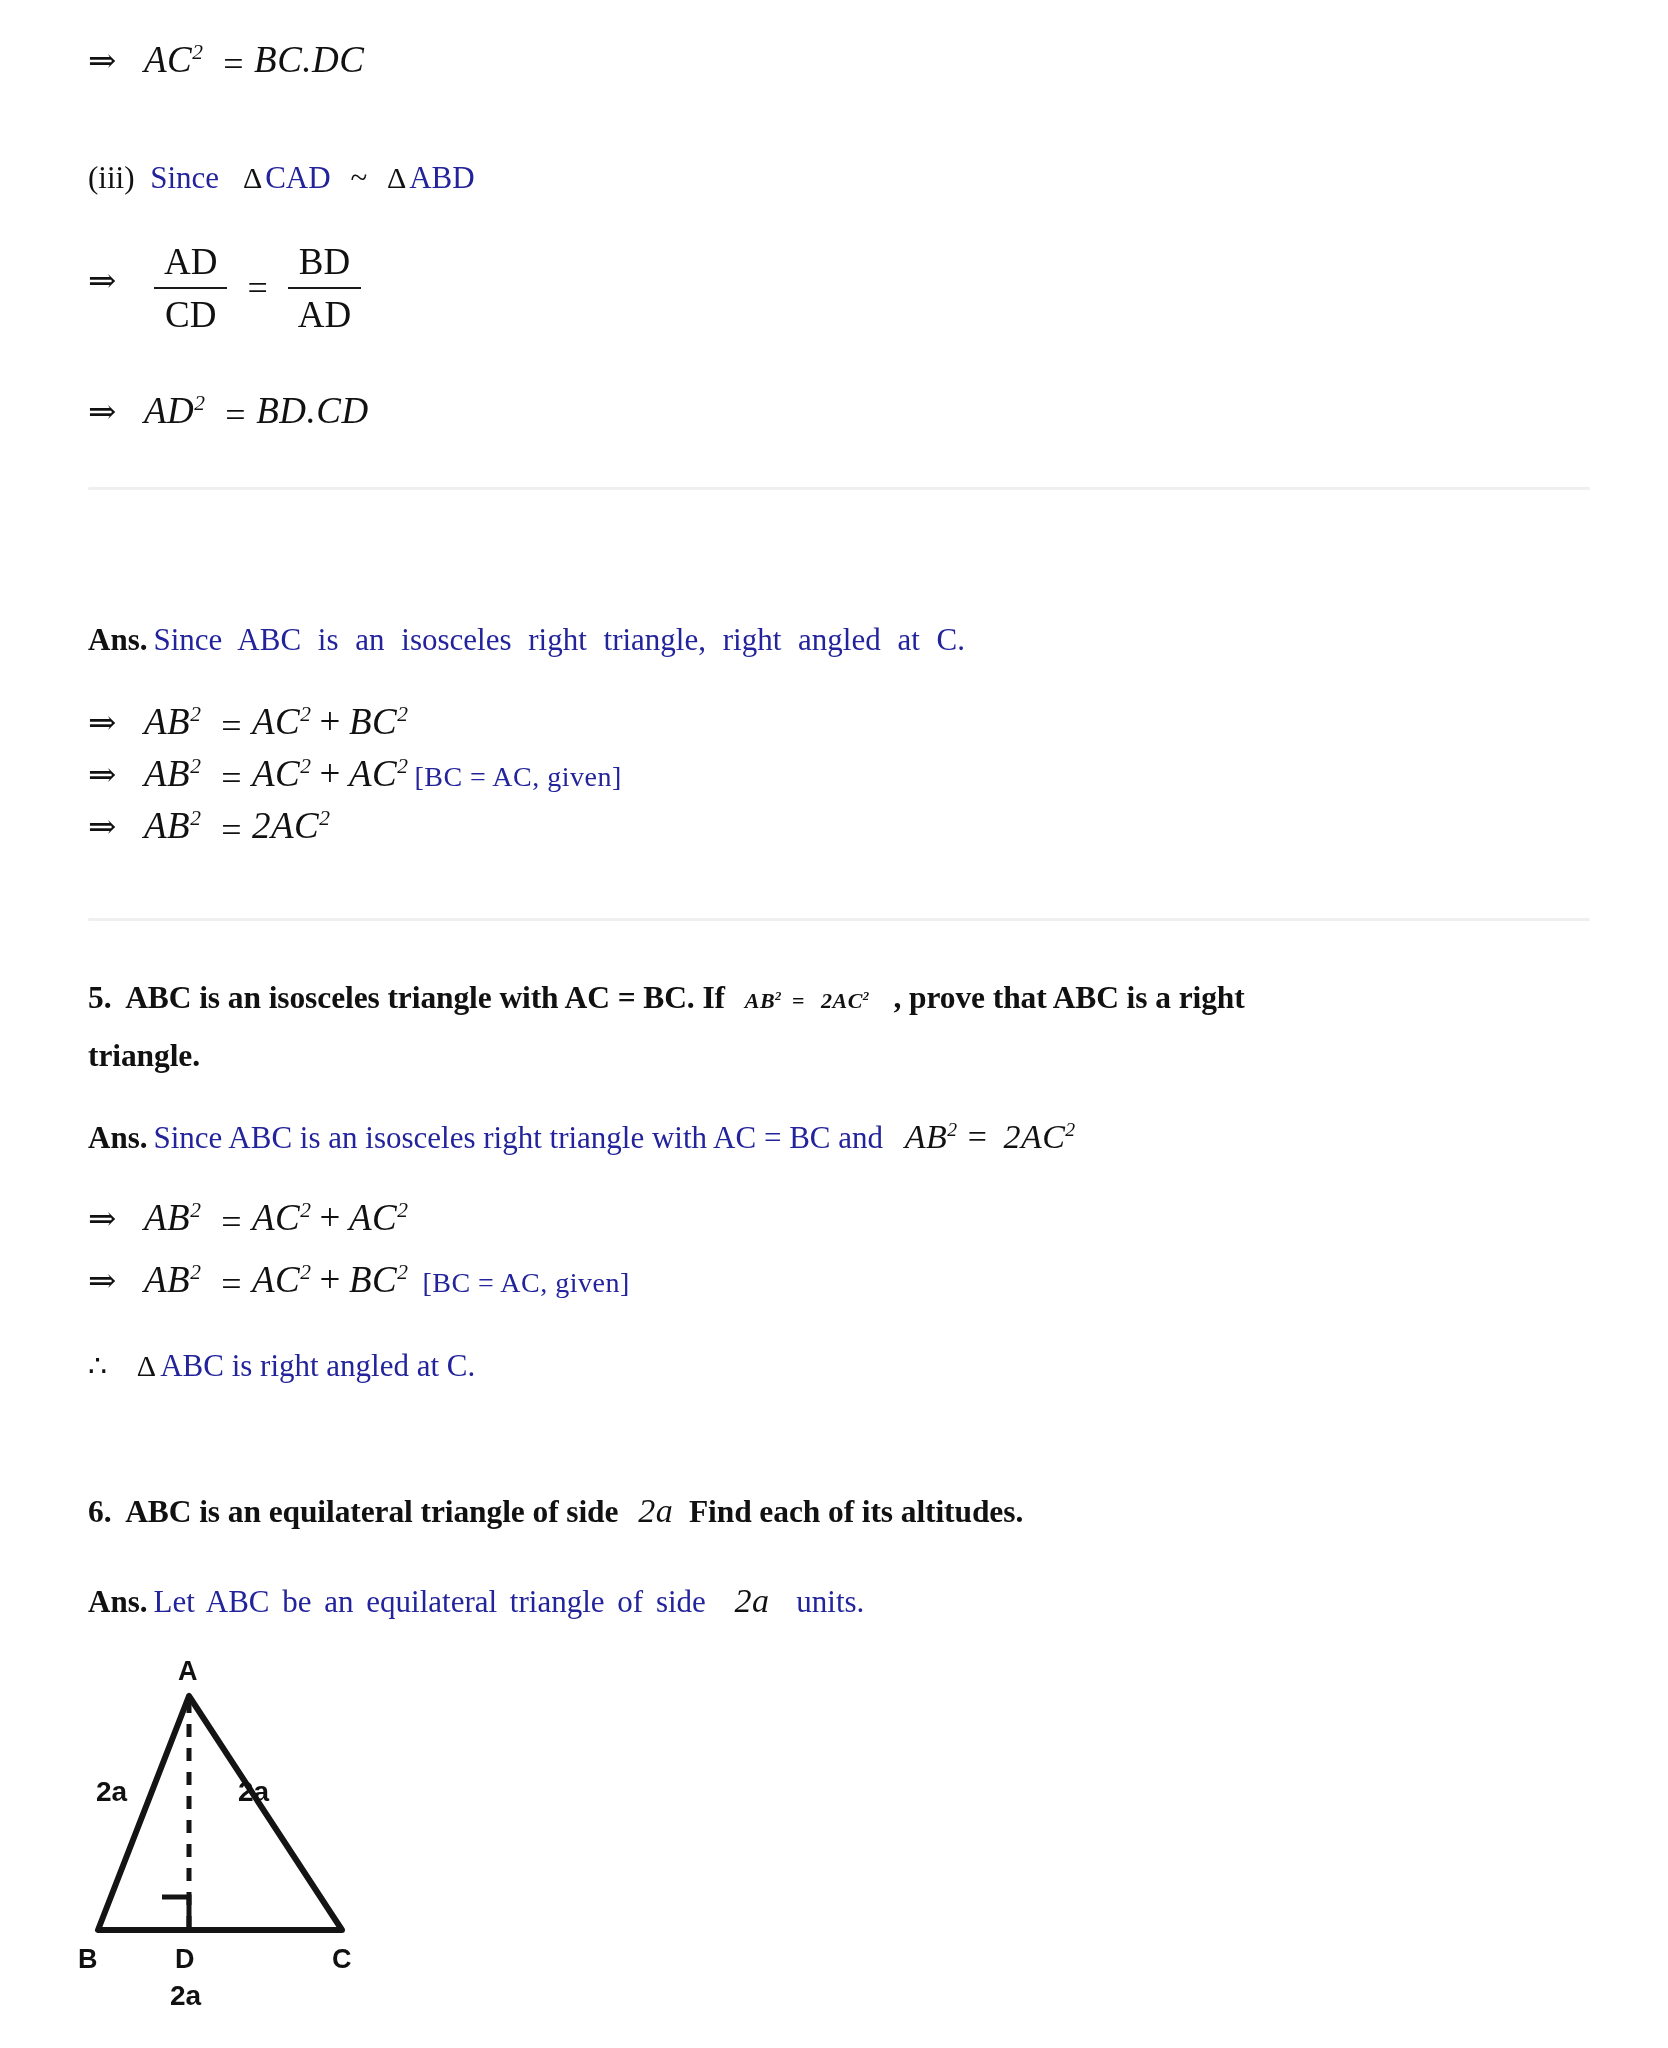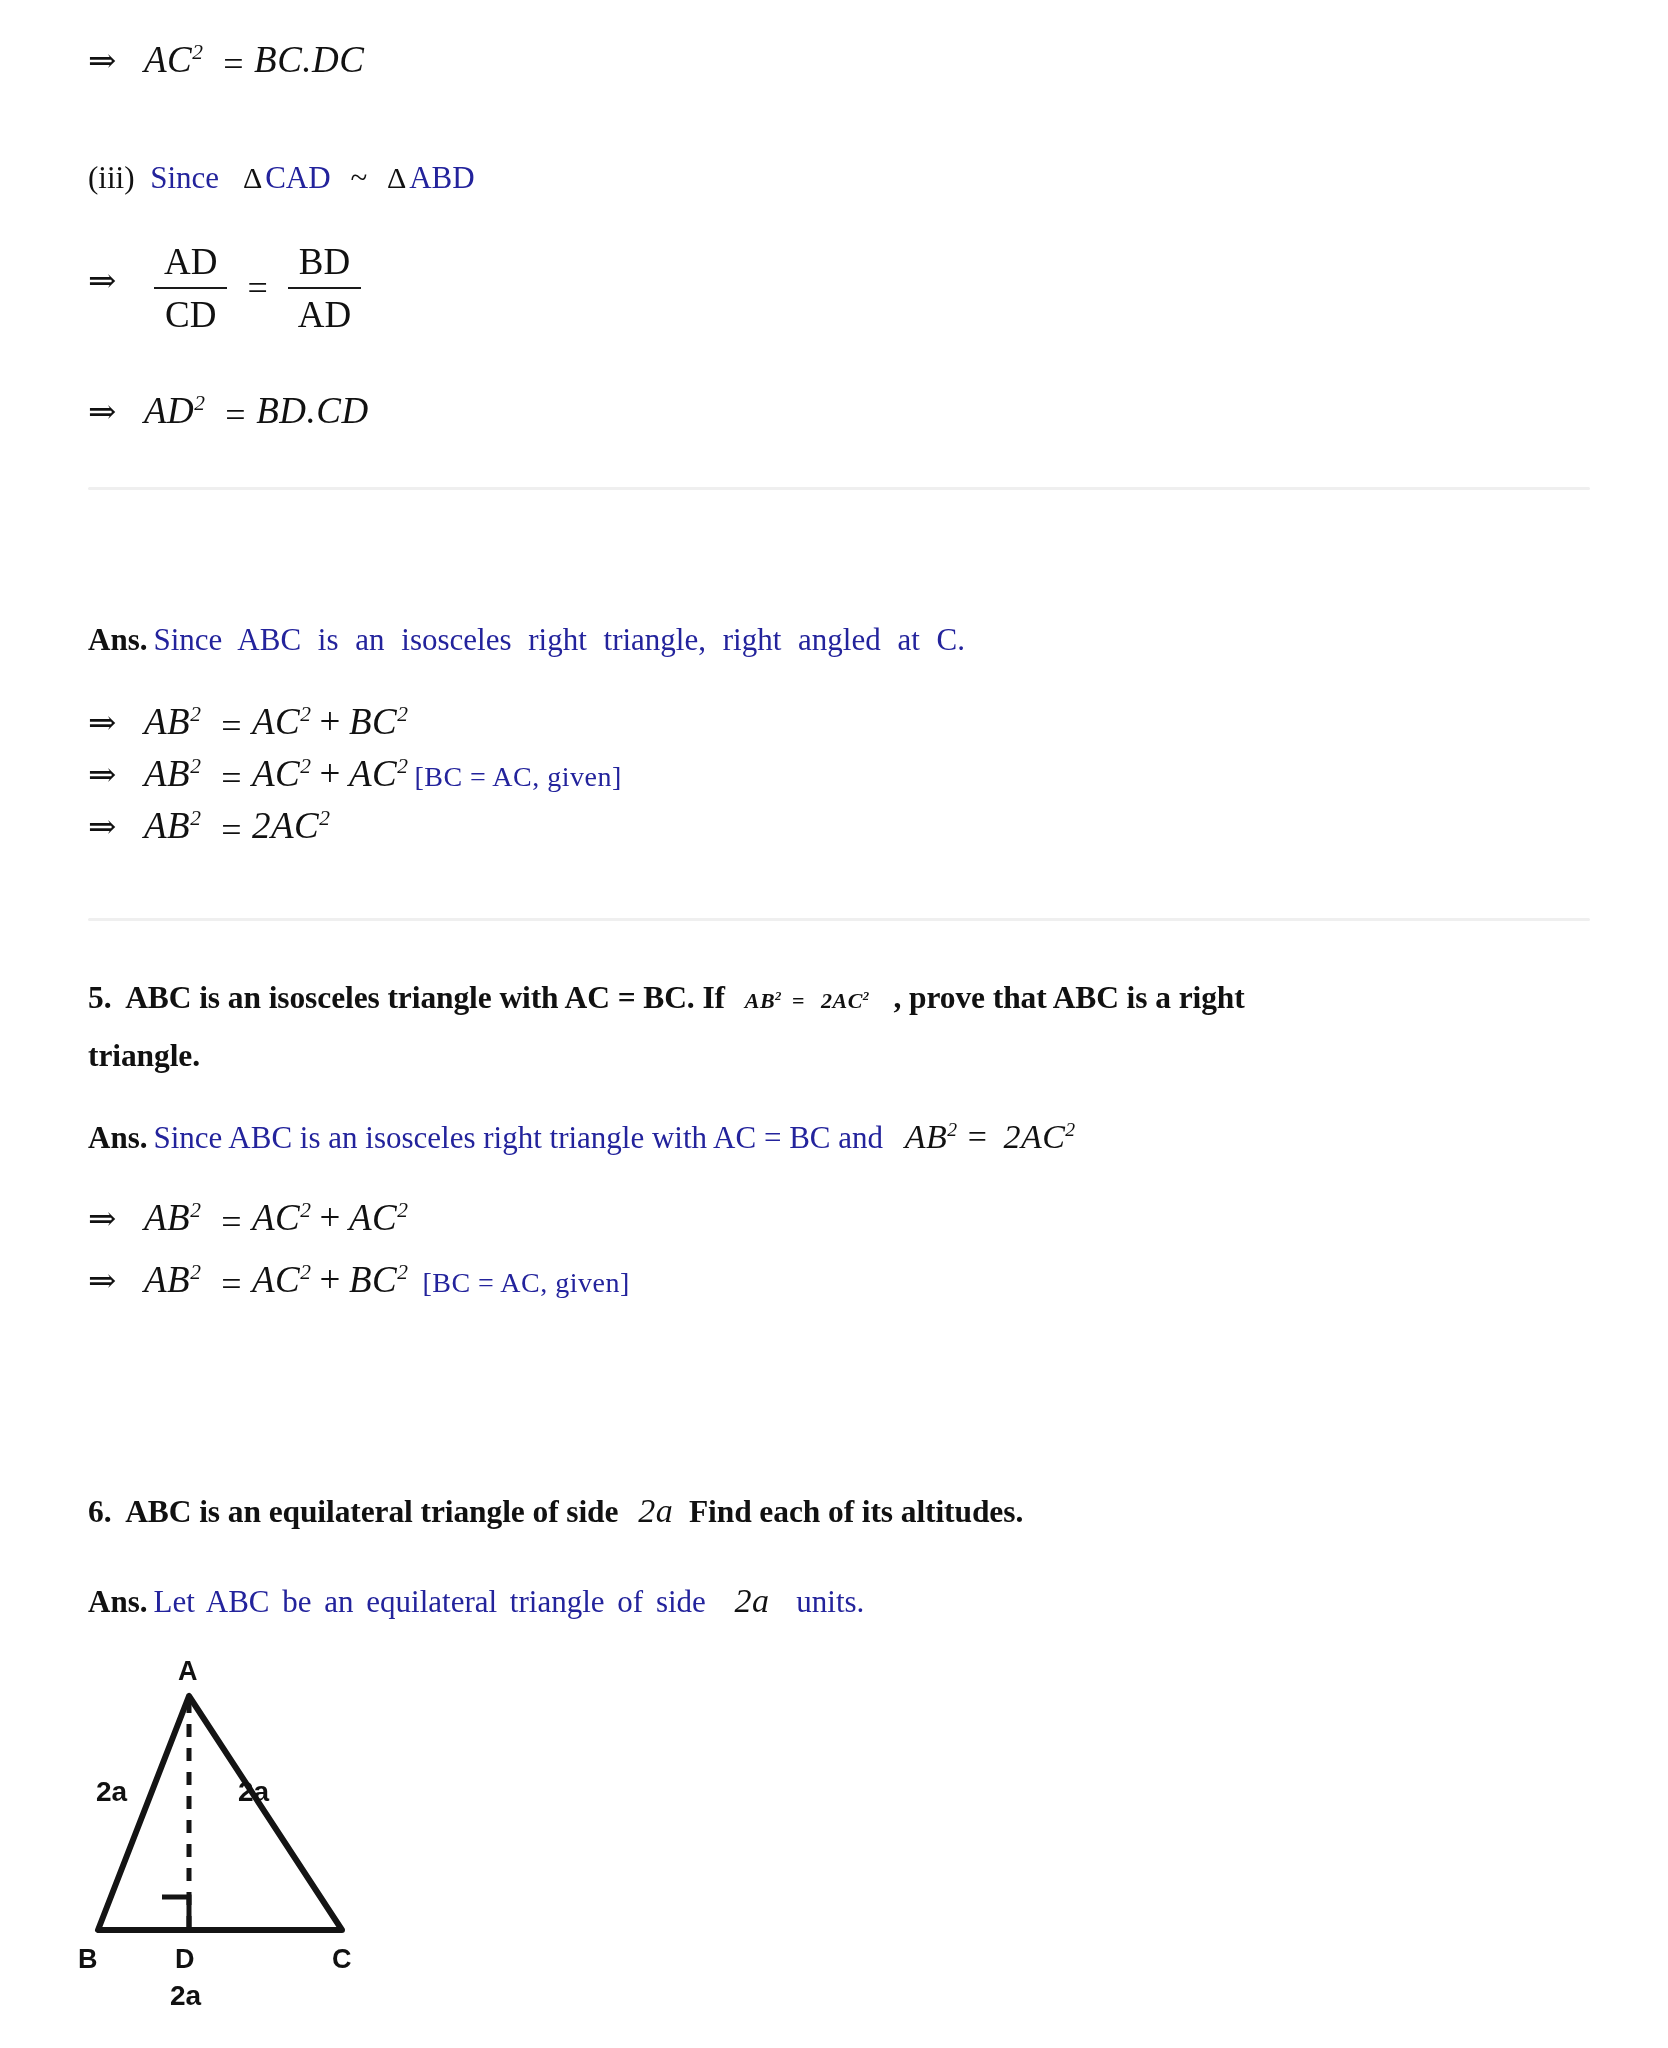--- a/index.html
+++ b/index.html
@@ -202,20 +202,24 @@
   <div class="row math" style="left:88px; top:1196px;">
     <span class="arrow">⇒</span><span>AB</span><sup>2</sup>
     <span class="eqsign">=</span><span>AC</span><sup>2</sup><span style="font-style:normal; margin:0 8px;">+</span><span>AC</span><sup>2</sup>
   </div>
 
   <div class="row math" style="left:88px; top:1258px;">
     <span class="arrow">⇒</span><span>AB</span><sup>2</sup>
     <span class="eqsign">=</span><span>AC</span><sup>2</sup><span style="font-style:normal; margin:0 8px;">+</span><span>BC</span><sup>2</sup><span class="note" style="margin-left:14px;">[BC = AC, given]</span>
   </div>
 
+  <div class="row" style="left:88px; top:1348px; font-size:31px;">
+    <span class="dark" style="font-size:30px;">∴</span>
+    <span class="dark" style="margin-left:22px; font-size:30px;">Δ</span><span class="blue" style="margin-left:4px;">ABC is right angled at C.</span>
+  </div>
 
   <div class="row qline" style="left:88px; top:1492px;">
     <span>6.</span>
     <span style="margin-left:6px;">ABC is an equilateral triangle of side</span>
     <span class="math" style="margin-left:12px; font-size:34px; font-weight:normal;">2a</span>
     <span style="margin-left:8px;">Find each of its altitudes.</span>
   </div>
 
   <div class="row ansline spaced" style="left:88px; top:1582px;">
     <span class="lbl">Ans.</span><span>Let ABC be an equilateral triangle of side</span>

